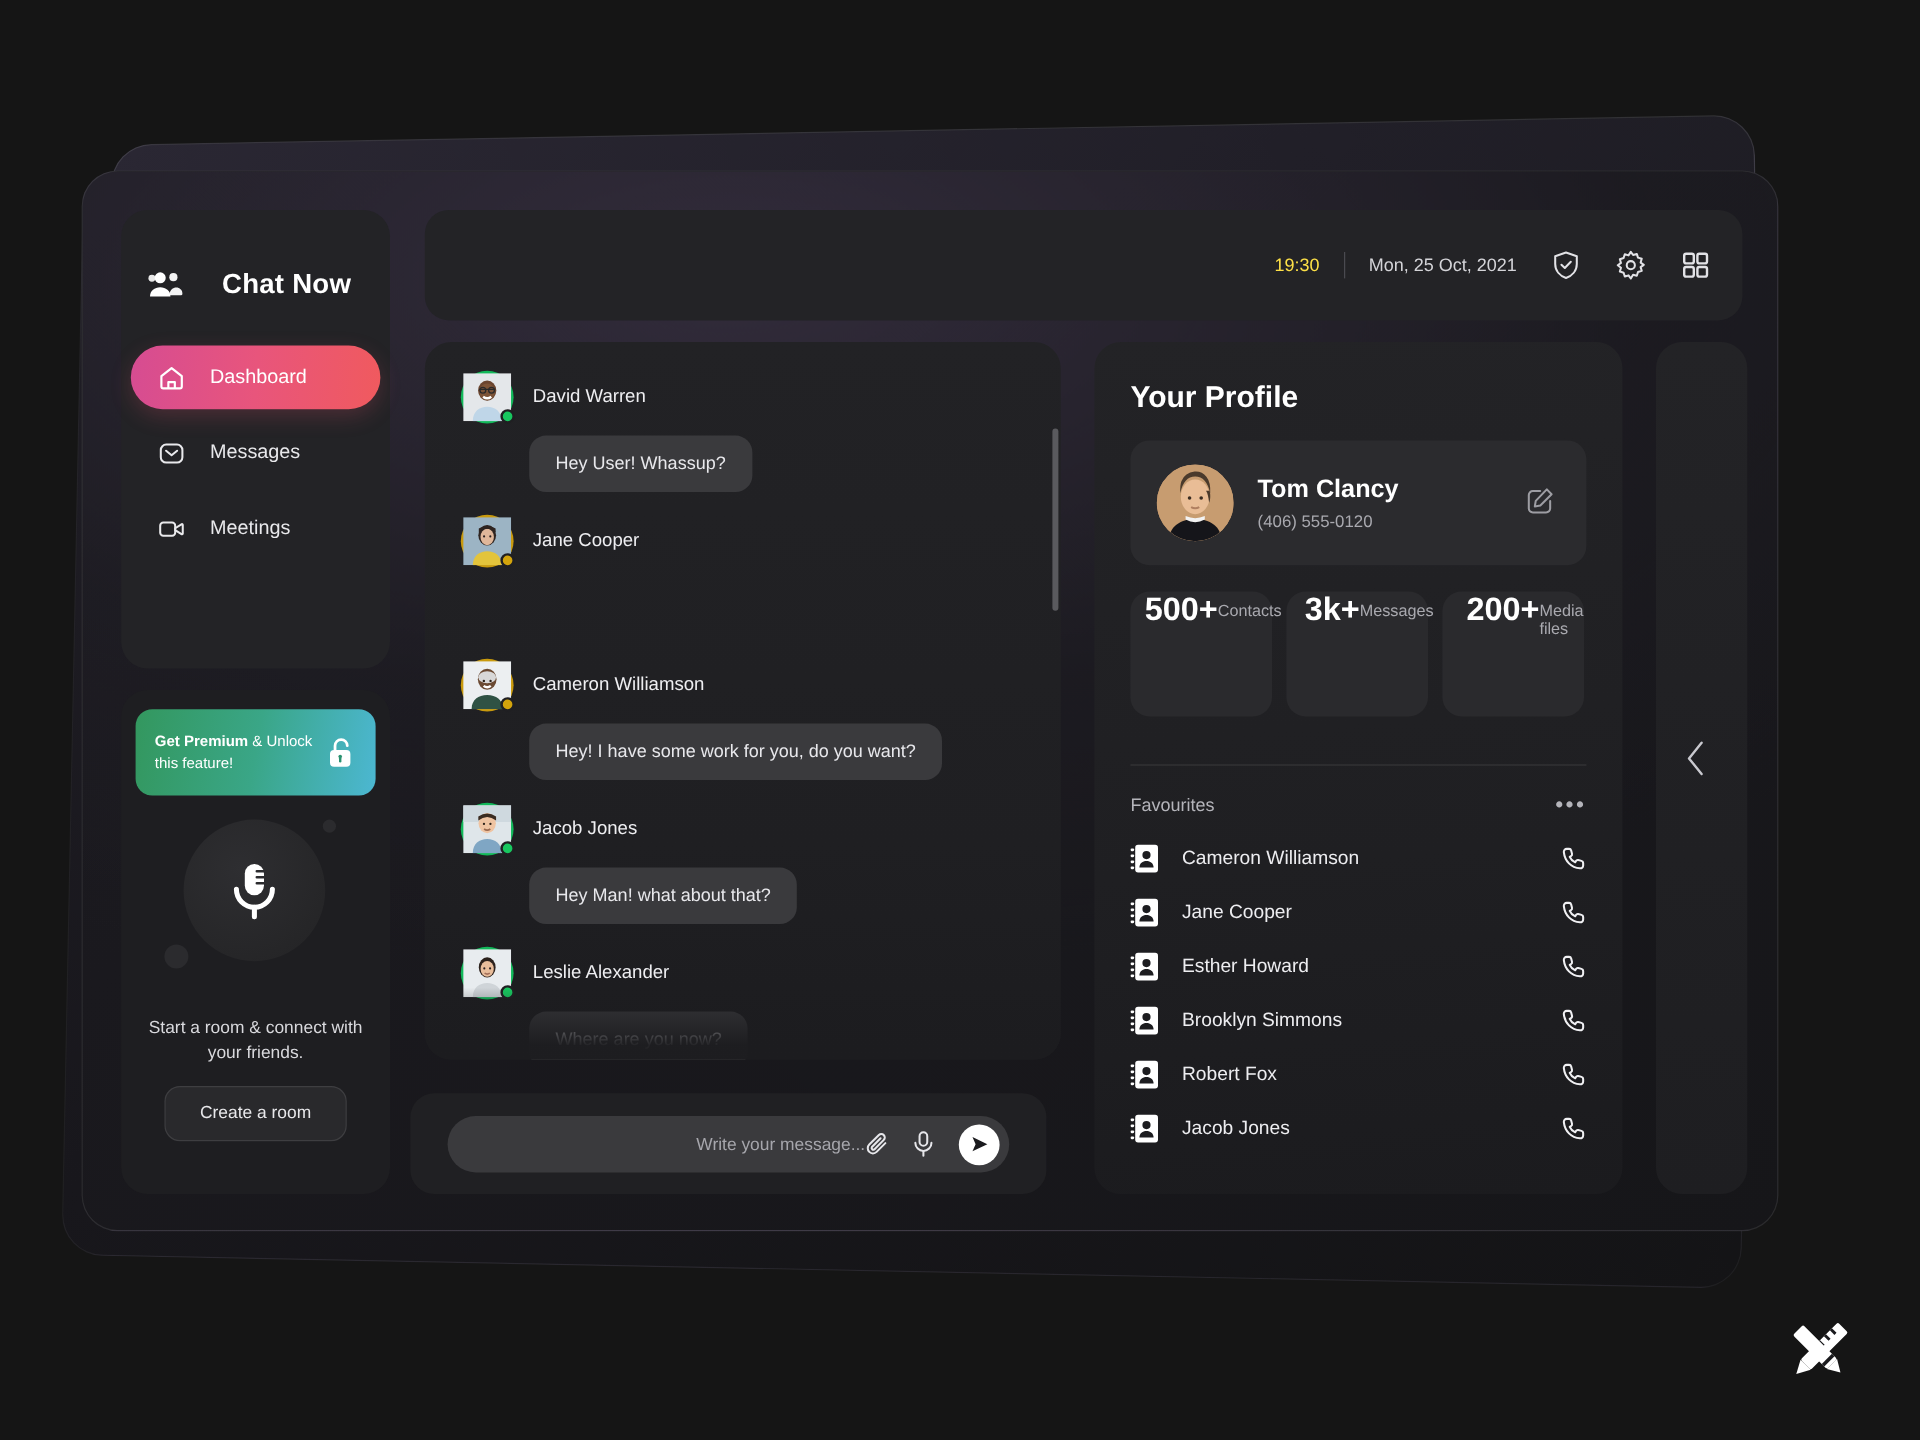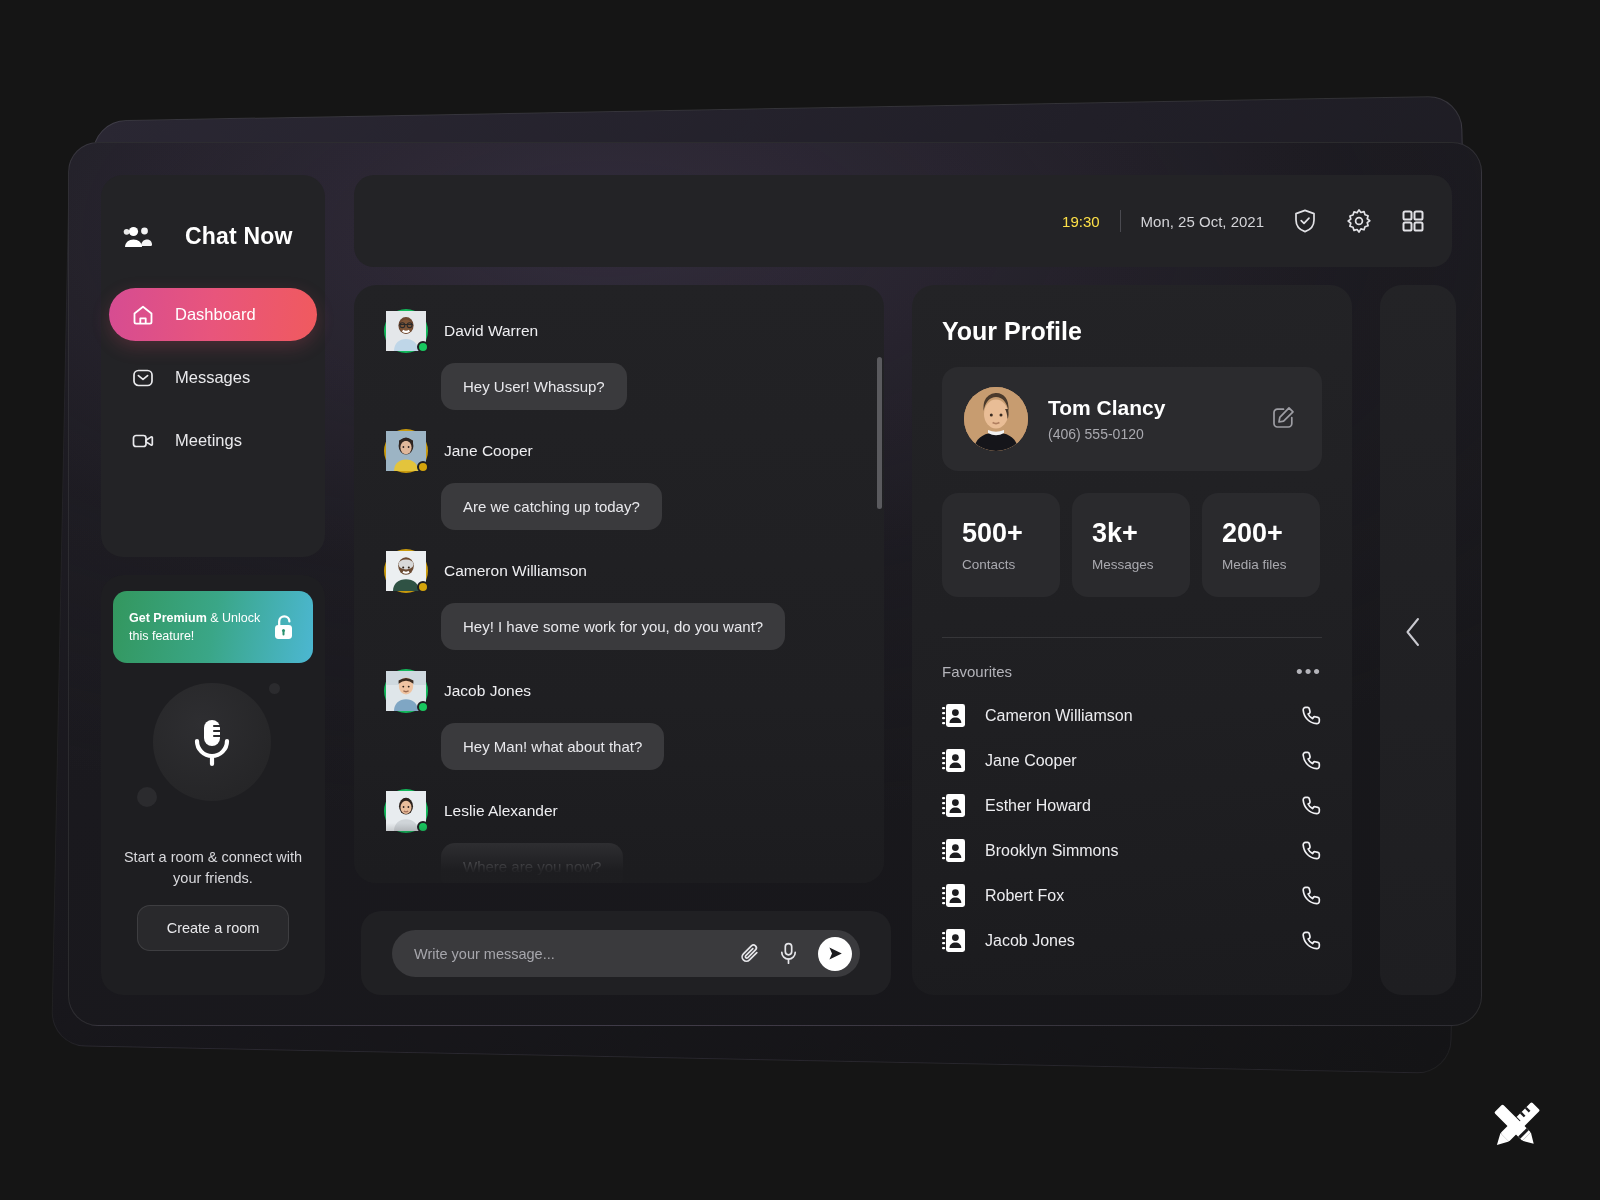--- a/index.html
+++ b/index.html
@@ -154,22 +154,22 @@
     background: #5a5a5e; border-radius: 3px;
   }
   .fade-bottom {
     position: absolute; left: 0; bottom: 0; width: 530px; height: 60px;
     background: linear-gradient(180deg, rgba(28,28,31,0) 0%, rgba(28,28,31,0.96) 80%);
     pointer-events: none;
   }
 
   
   .composer {
-    position: absolute; left: 292px; top: 768px; width: 530px; height: 84px;
-    background: #202023; border-radius: 20px;
+    position: absolute; left: 273px; top: 768px; width: 530px; height: 84px;
+    background: #202023; border-radius: 20px; text-align: right;
   }
   .composer-inner {
     position: absolute; left: 31px; top: 19px; width: 468px; height: 47px;
     background: #3a3a3d; border-radius: 24px; display: flex; align-items: center;
   }
   .composer-ph { margin-left: 22px; font-size: 14.5px; color: #a6a6ac; flex: 1; }
   .comp-ic { width: 21px; height: 23px; margin-right: 18px; cursor: pointer; }
   .send-btn {
     width: 34px; height: 34px; border-radius: 50%; background: #ffffff;
     display:flex; align-items:center; justify-content:center; margin-right: 8px; cursor: pointer;
@@ -188,21 +188,21 @@
   }
   .pp-av { width: 64px; height: 64px; border-radius: 50%; margin-left: 22px; overflow: hidden; background: #c89a6e; position: relative; flex: 0 0 64px; }
   .pp-names { margin-left: 20px; }
   .pp-name { font-size: 21px; font-weight: bold; color: #ffffff; }
   .pp-phone { font-size: 14px; color: #a9a9af; margin-top: 6px; }
   .pp-edit { position: absolute; right: 26px; top: 38px; width: 26px; height: 26px; cursor: pointer; }
 
   .stats { position: absolute; left: 30px; top: 208px; width: 380px; display: flex; gap: 12px; }
   .stat {
     width: 118px; height: 104px; border-radius: 16px; background: #2a2a2d;
-    display: flex; flex-direction: column; justify-content: center; padding-left: 20px;
+    display: flex; flex-direction: row; justify-content: center; padding-left: 20px;
   }
   .stat-val { font-size: 27px; font-weight: bold; color: #ffffff; }
   .stat-lbl { font-size: 13.5px; color: #a9a9af; margin-top: 8px; }
 
   .divider { position: absolute; left: 30px; top: 352px; width: 380px; height: 1px; background: rgba(255,255,255,0.10); }
 
   .fav-head { position: absolute; left: 30px; top: 378px; width: 380px; display: flex; justify-content: space-between; align-items: center; }
   .fav-title { font-size: 15px; color: #b4b4ba; }
   .fav-more { font-size: 19px; color: #b4b4ba; letter-spacing: 2px; cursor: pointer; line-height: 10px; }
 
@@ -389,21 +389,20 @@
                     <ellipse cx="20" cy="16.5" rx="5.6" ry="6.8" fill="#e0b79a"></ellipse>
                     <path d="M13 12.5q7-5.6 14 0v-3q-7-4.6-14 0z" fill="#2e2420"></path>
                     <circle cx="17.4" cy="16" r="0.9" fill="#2a2020"></circle>
                     <circle cx="22.6" cy="16" r="0.9" fill="#2a2020"></circle>
                   </svg>
               </span>
               <span class="dot amber"></span>
             </span>
             <span class="msg-name">Jane Cooper</span>
           </div>
-          <div class="bubble">Are we catching up today?</div>
         </div>
 
         <div class="msg" style="top:264px">
           <div class="msg-head">
             <span class="av-ring amber">
               <span class="av-inner">
                 <svg width="40" height="40" viewBox="0 0 40 40">
                     <rect width="40" height="40" fill="#eceff1"></rect>
                     <path d="M7 40c0-7.8 5.6-11.8 13-11.8S33 32.2 33 40z" fill="#2f5244"></path>
                     <ellipse cx="20" cy="15" rx="7.8" ry="8.8" fill="#6b4a33"></ellipse>

